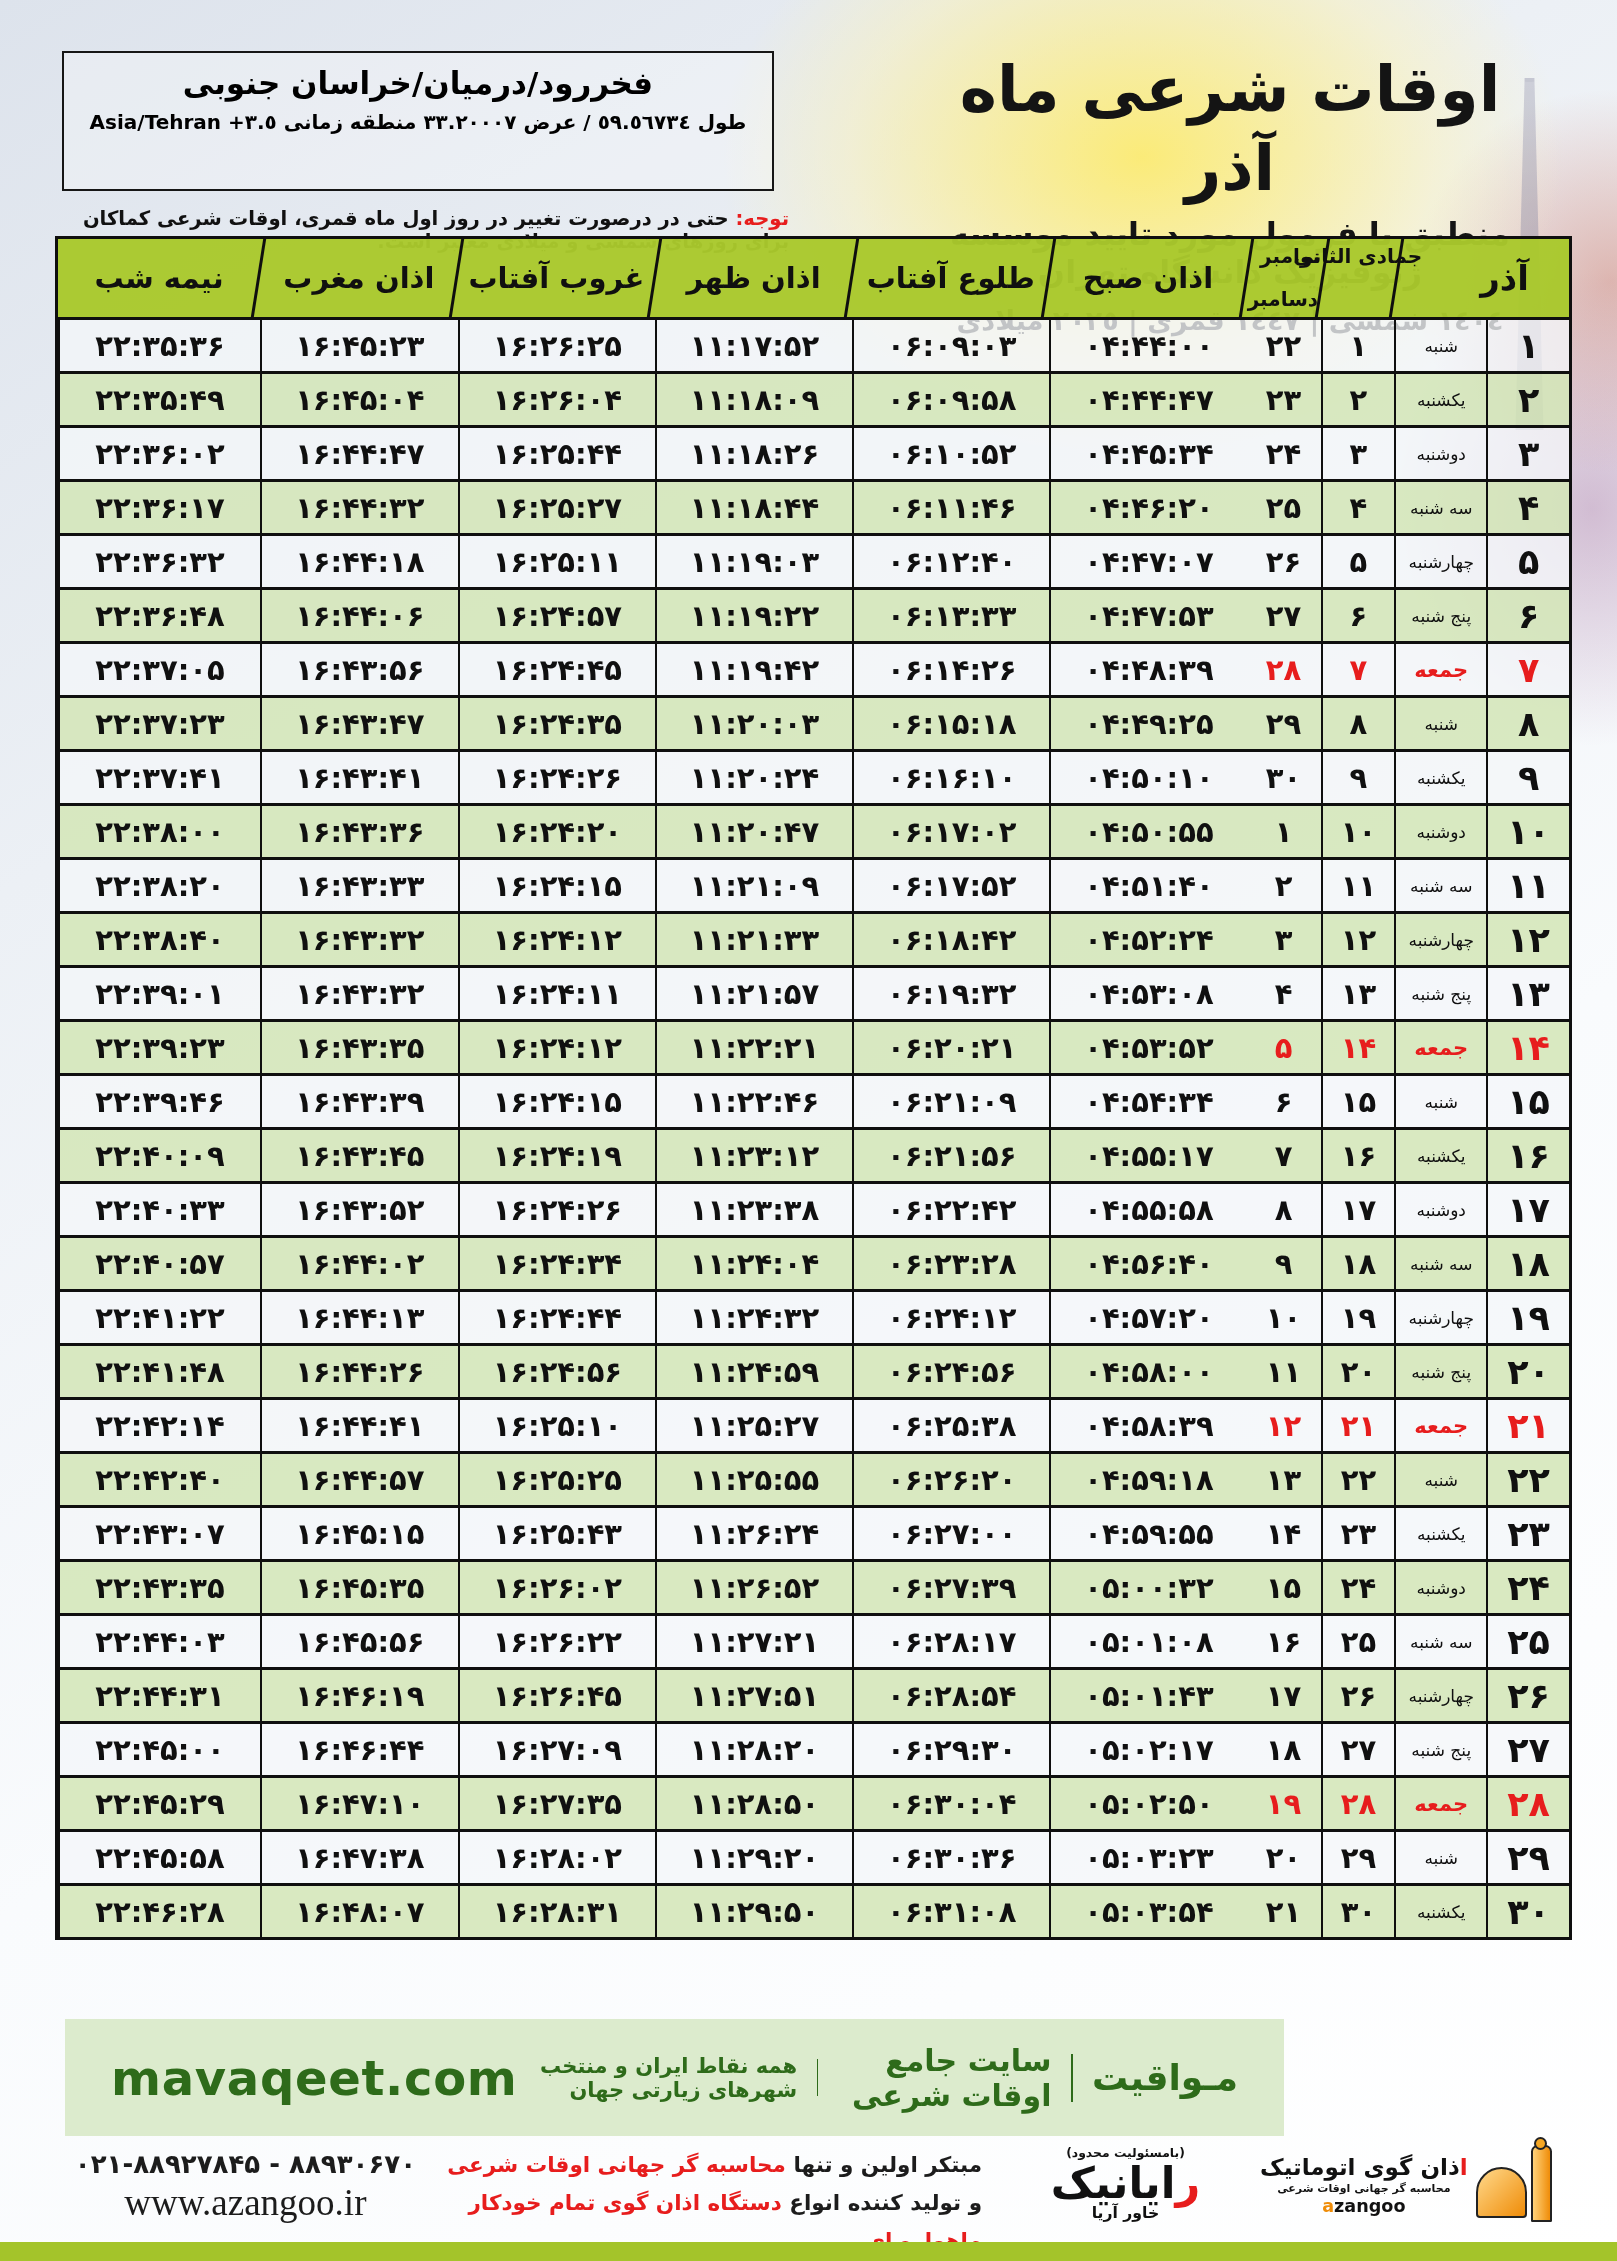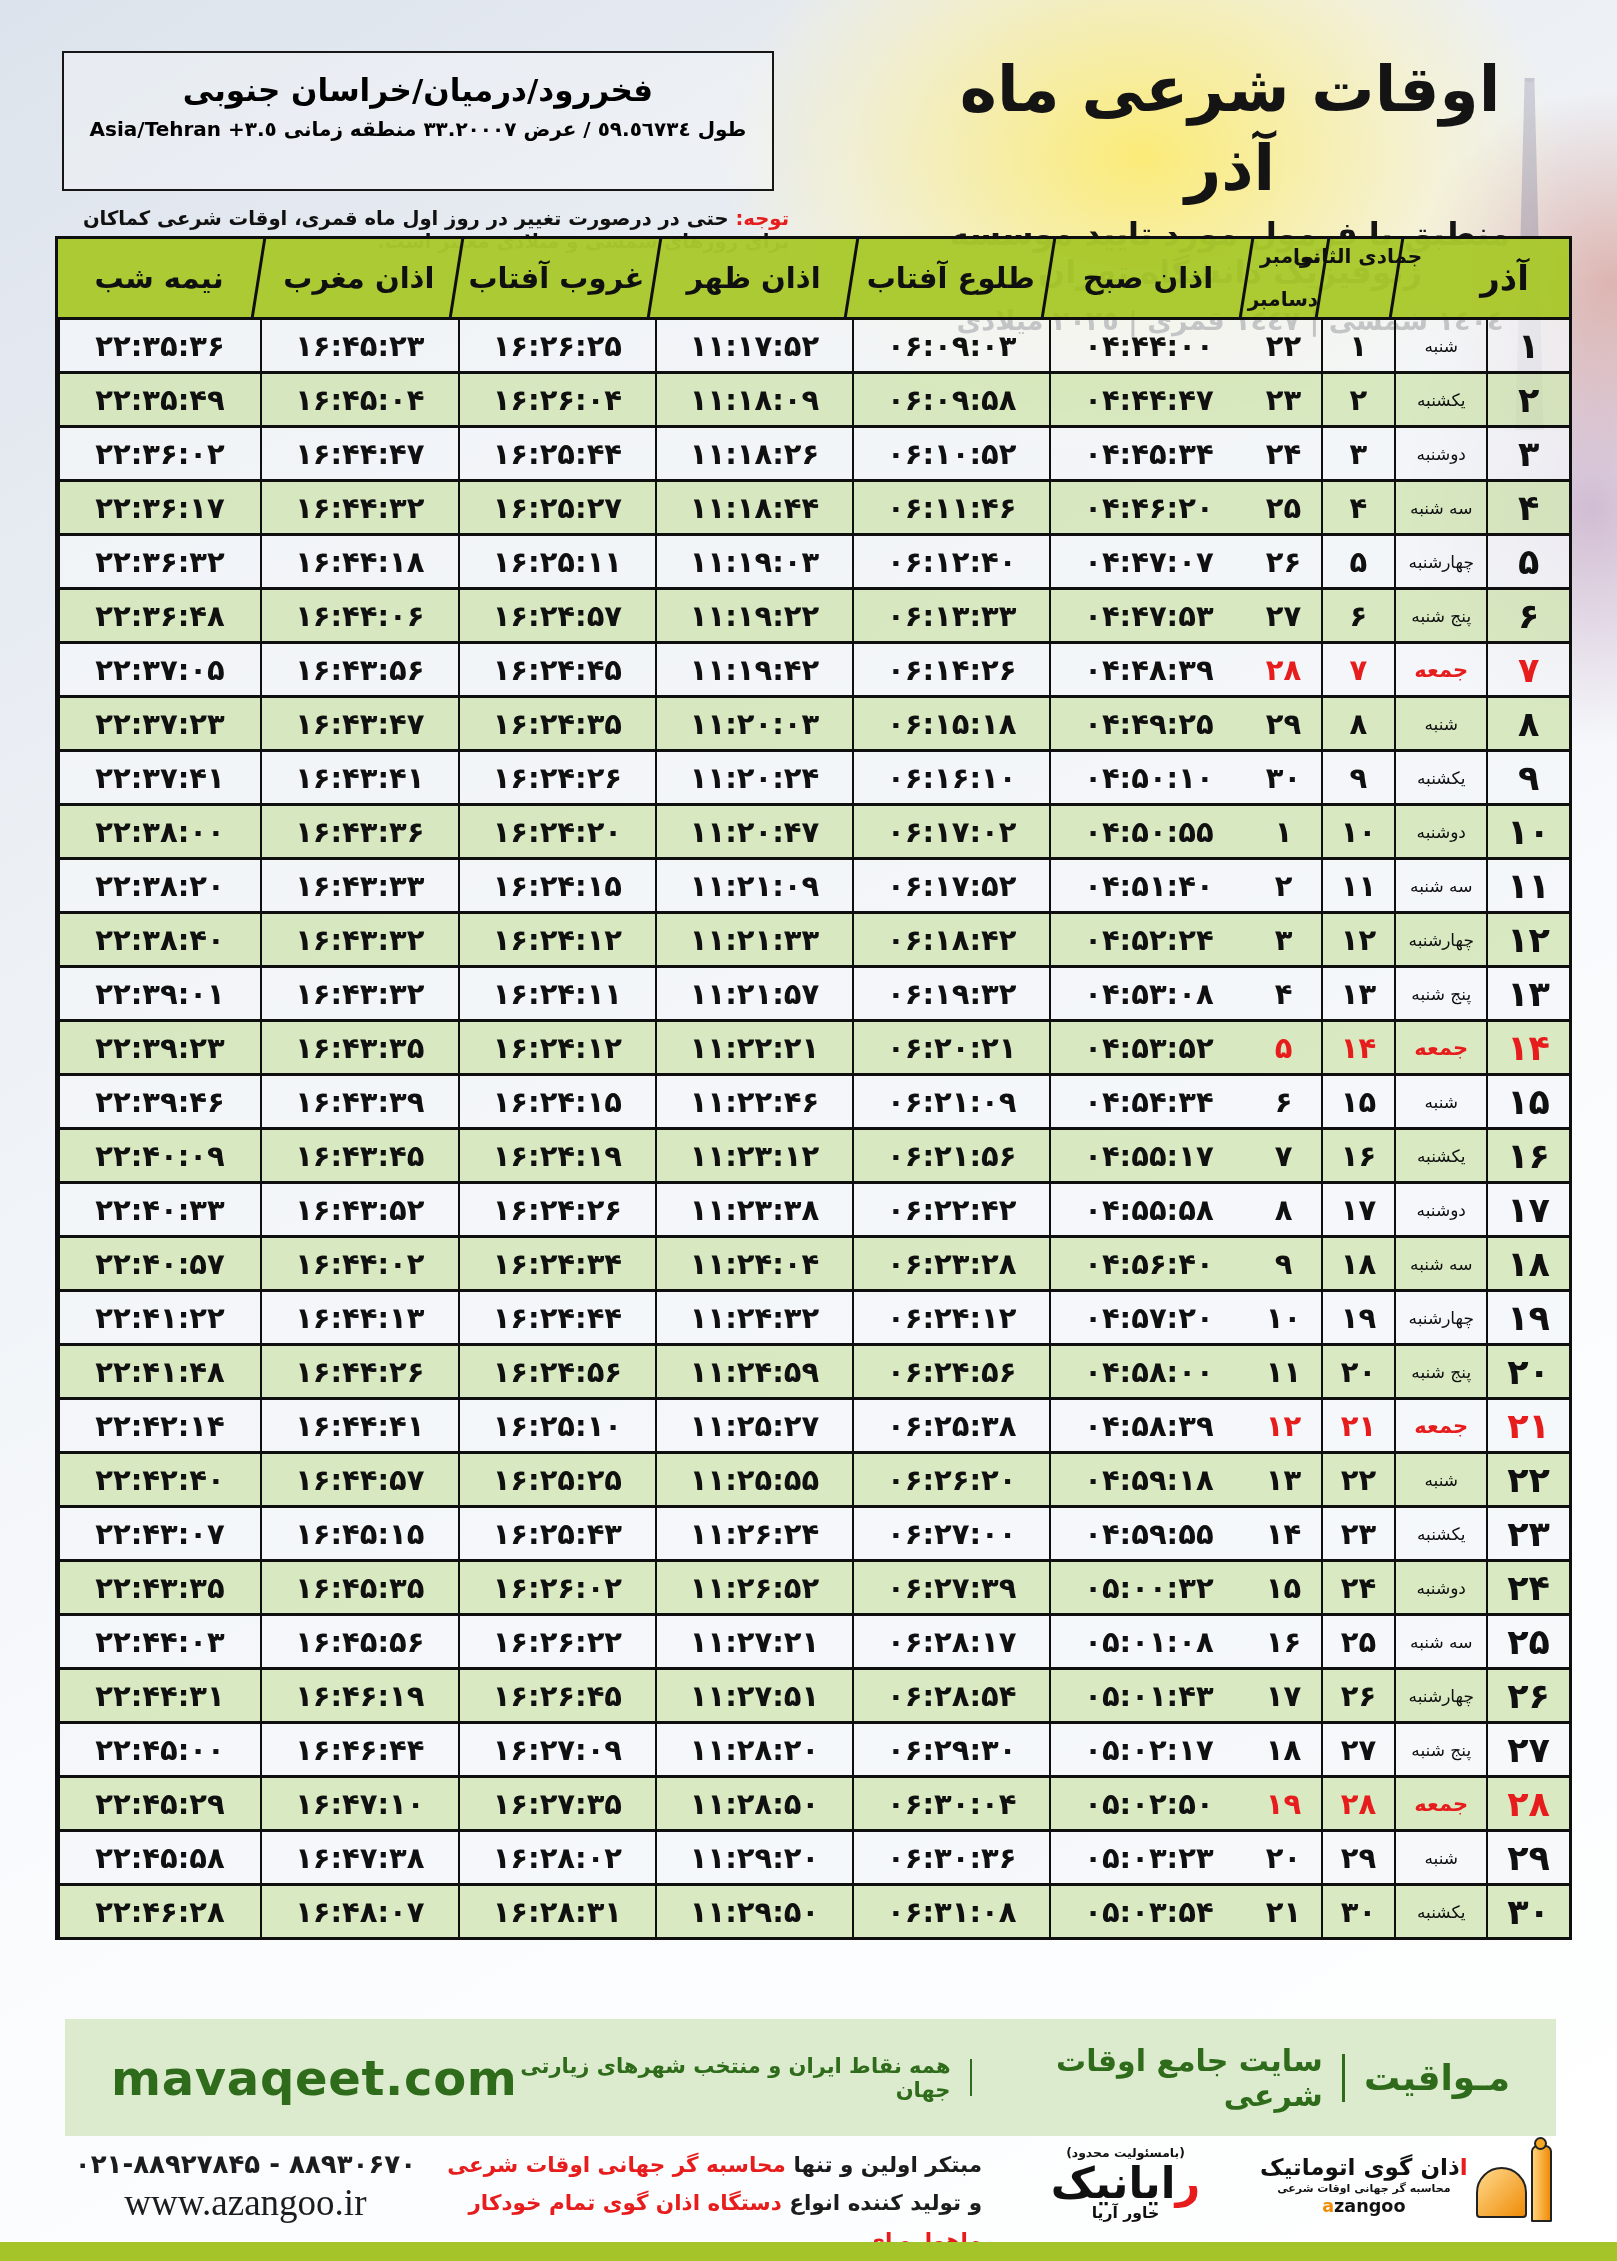--- a/index.html
+++ b/index.html
@@ -18,21 +18,21 @@
       background:#8d8da8;border-radius:50% 50% 42% 42%;}
   
   .title-block{position:absolute;top:51px;left:907px;width:646px;text-align:center;direction:rtl;color:#141414;}
   .main-title{font-size:63px;font-weight:bold;line-height:1.25;margin:0;}
   .subtitle{font-size:32px;font-weight:bold;margin-top:6.5px;}
   .dateline{font-size:27px;font-weight:bold;margin-top:14.4px;}
   
   .loc-box{position:absolute;left:62px;top:51px;width:712px;height:140px;border:2.6px solid #161616;
       box-sizing:border-box;text-align:center;direction:rtl;background:rgba(255,255,255,.28);padding-top:3.9px;}
   .loc-city{font-size:40px;font-weight:bold;line-height:1.15;}
-  .loc-region{font-size:31px;font-weight:bold;margin-top:15px;}
+  .loc-region{font-size:31px;font-weight:bold;margin-top:8px;}
   .loc-coords{font-size:20px;font-weight:bold;margin-top:9px;}
   
   .note{position:absolute;left:62px;top:207px;width:727px;direction:rtl;text-align:right;
       font-size:19.6px;font-weight:bold;color:#111;}
   .note .red{color:var(--red);}
   
   .ptable{position:absolute;left:55px;top:236px;width:1517px;border:3.3px solid #0f0f0f;box-sizing:border-box;}
   .t-head{height:78px;display:grid;direction:rtl;position:relative;
       grid-template-columns:265fr 113fr 117fr 302fr 303fr 302fr 303fr 303fr 310fr;
       background:rgba(169,200,44,.97);}
@@ -50,21 +50,21 @@
   .t-row.green{background:rgba(212,230,184,.88);}
   .t-cell{display:flex;align-items:center;justify-content:center;color:#101010;overflow:hidden;}
   .t-cell:not(:first-child){border-inline-start:2px solid #0f0f0f;}
   .c-azar{font-size:35px;font-weight:bold;}
   .c-wd{font-size:17px;}
   .c-num{font-size:29px;font-weight:bold;}
   .c-time{font-size:29px;font-weight:bold;direction:ltr;}
   .t-row.friday .c-azar,.t-row.friday .c-wd,.t-row.friday .c-num{color:var(--red);}
   .t-row.friday .c-wd{font-size:21px;font-weight:bold;}
   
-  .band{position:absolute;left:65px;top:2019px;width:1491px;height:117px;background:var(--band-bg);
+  .band{position:absolute;left:65px;top:2019px;width:1219px;height:117px;background:var(--band-bg);
       display:flex;align-items:center;justify-content:space-between;box-sizing:border-box;padding:0 46px;color:var(--band-text);}
   .band .domain{font-size:48px;font-weight:bold;letter-spacing:0.7px;}
   .band-right{display:flex;direction:rtl;align-items:center;gap:19.6px;}
   .band .brand{font-size:36px;font-weight:bold;}
   .band .site{font-size:30px;font-weight:bold;}
   .band .coverage{font-size:21px;font-weight:bold;}
   .vsep{width:2.6px;height:48px;background:var(--band-text);}
   .vsep.small{height:37px;}
   
   .bottomrow{position:absolute;left:65px;top:2145px;width:1491px;height:95px;}

